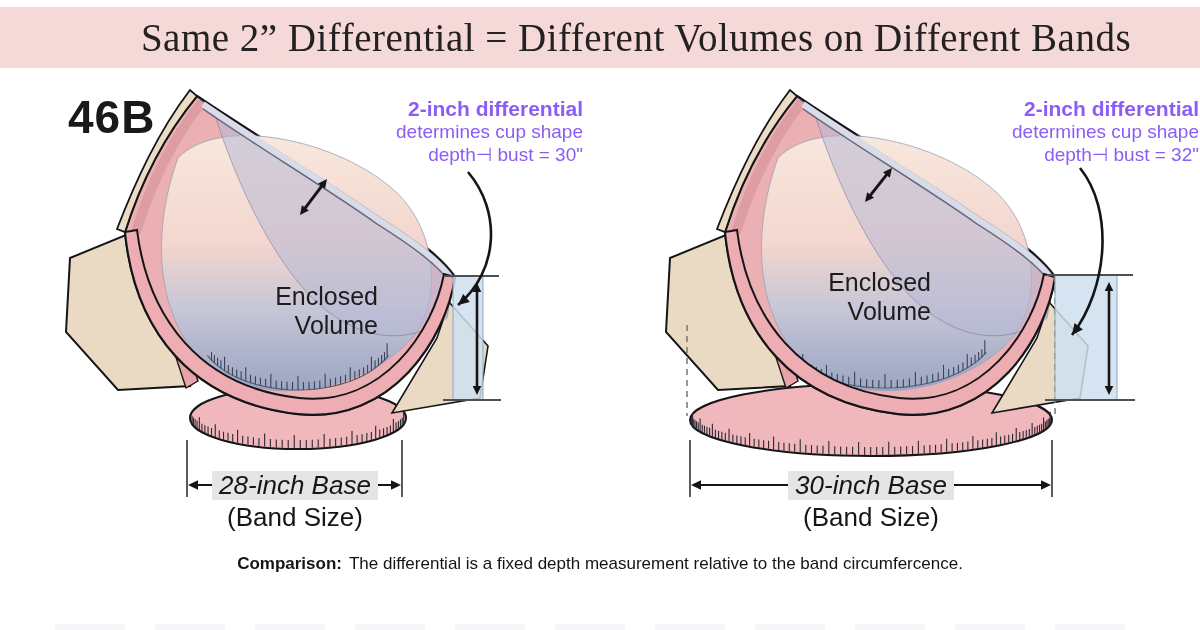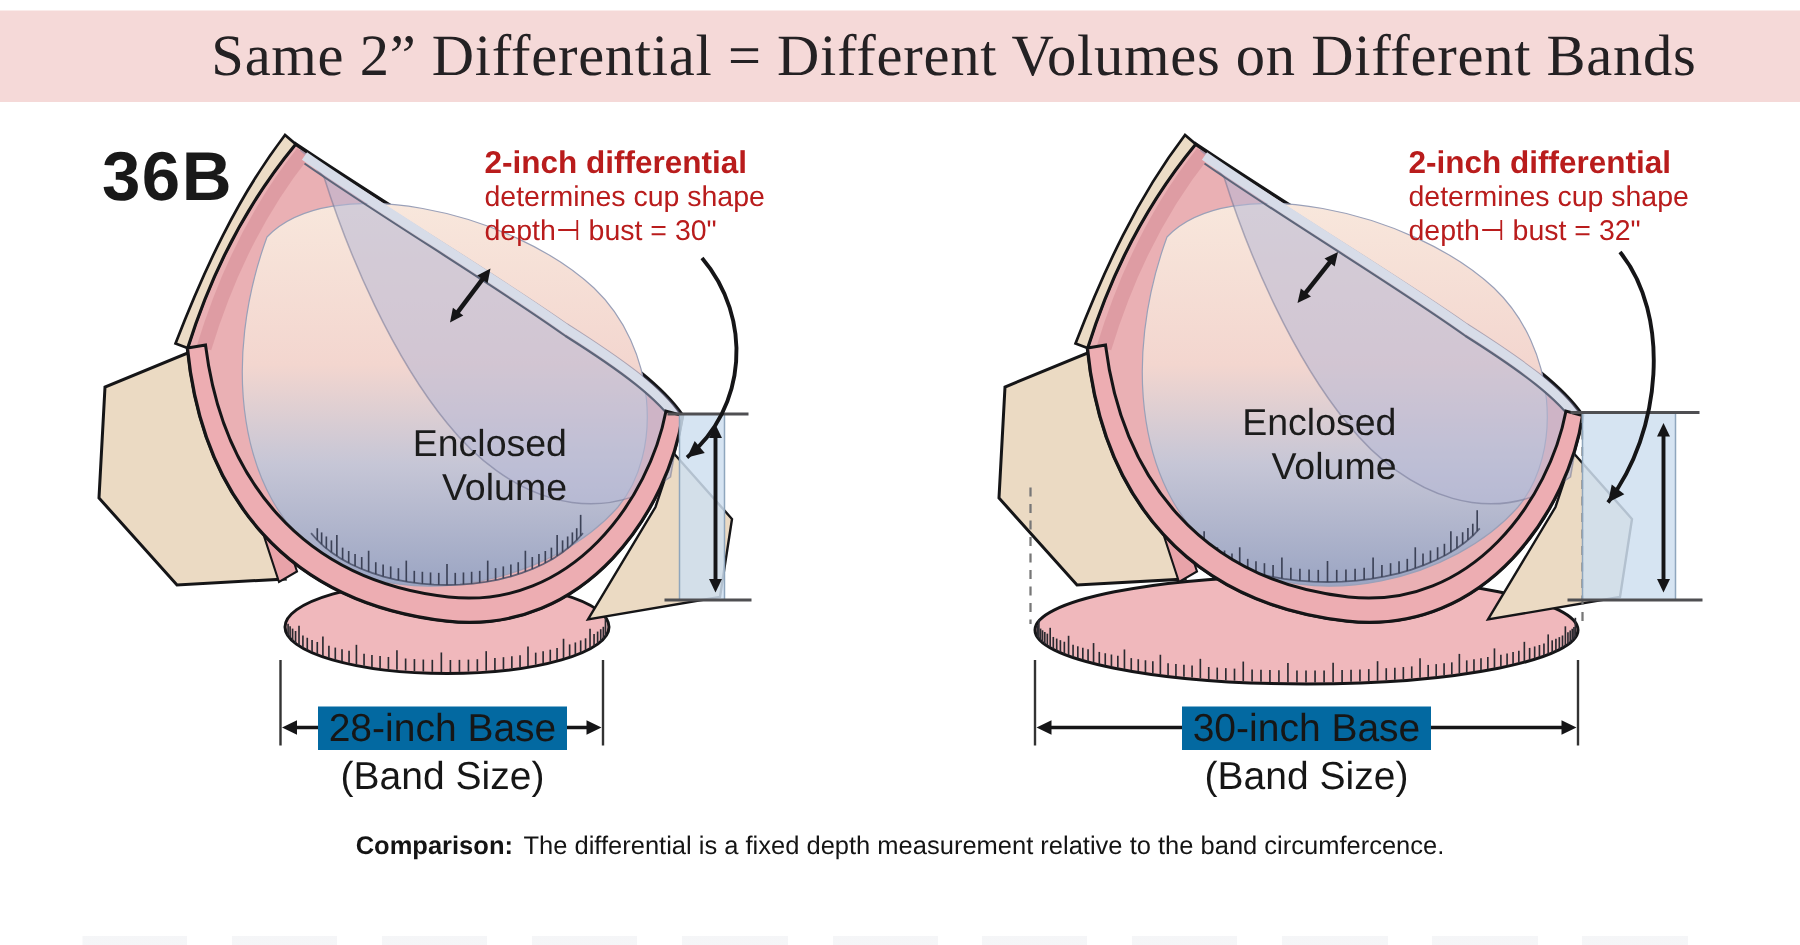--- a/index.html
+++ b/index.html
@@ -11,33 +11,33 @@
              font-family:"Liberation Serif","DejaVu Serif",serif;font-weight:500;
              font-size:39px;letter-spacing:.5px;color:#242123;}
   
   .panel{position:absolute;top:80px;width:560px;height:460px;}
   #panel-left{left:40px;}
   #panel-right{left:640px;}
   .bra-svg{position:absolute;left:0;top:0;}
   .size-label{position:absolute;top:10px;font-size:46px;font-weight:600;letter-spacing:1px;color:#191919;}
   #panel-left .size-label{left:28px;}
   #panel-right .size-label{left:6px;}
-  .annotation{position:absolute;top:17px;width:260px;text-align:left;line-height:23px;color:#b91c1c;}
+  .annotation{position:absolute;top:17px;width:260px;text-align:right;line-height:23px;color:#8b5cf6;}
   #panel-left .annotation{left:283px;}
   #panel-right .annotation{left:299px;}
   .ann1{font-size:21px;font-weight:700;}
   .ann2{font-size:19px;}
   .enclosed{position:absolute;width:170px;text-align:right;font-size:25px;font-weight:500;
             line-height:29px;color:#1c1c1c;}
   #panel-left .enclosed{left:168px;top:202px;}
   #panel-right .enclosed{left:121px;top:188px;}
   .base-labels{position:absolute;top:391px;width:260px;text-align:center;color:#161616;}
   #panel-left .base-labels{left:125px;}
   #panel-right .base-labels{left:101px;}
-  .base-main{display:inline-block;background:#0369a1;padding:0 7px;font-size:26px;line-height:29px;position:relative;z-index:2;}
+  .base-main{display:inline-block;background:#e5e5e5;padding:0 7px;font-size:26px;line-height:29px;position:relative;z-index:2;font-style:italic;}
   .base-sub{font-size:26px;line-height:27px;margin-top:4px;}
   
   .comparison{position:absolute;left:0;top:546px;width:1200px;text-align:center;
               font-size:17px;line-height:35px;color:#141414;}
   .comparison .lead{font-weight:700;margin-right:7px;}
   .artifact{position:absolute;left:55px;top:624px;width:1090px;height:6px;opacity:.55;
             background:repeating-linear-gradient(90deg,rgba(125,135,160,.14) 0 70px,rgba(255,255,255,0) 70px 100px);}
 </style>
 </head>
 <body>
@@ -187,21 +187,21 @@
           </g>
           <g>
             <line x1="147" y1="360" x2="147" y2="417" stroke="#333" stroke-width="1.6"></line>
             <line x1="362" y1="360" x2="362" y2="417" stroke="#333" stroke-width="1.6"></line>
             <line x1="155" y1="405" x2="354" y2="405" stroke="#151517" stroke-width="2.2"></line>
             <polygon points="148,405 158,400.2 158,409.8" fill="#151517"></polygon>
             <polygon points="361,405 351,409.8 351,400.2" fill="#151517"></polygon>
           </g>
         </g>
       </svg>
-    <div class="size-label">36B</div>
+    <div class="size-label">46B</div>
     <div class="annotation">
       <div class="ann1">2-inch differential</div>
       <div class="ann2">determines cup shape</div>
       <div class="ann2">depth⊣ bust = 30"</div>
     </div>
     <div class="enclosed">
       <div>Enclosed</div>
       <div>Volume</div>
     </div>
     <div class="base-labels">

